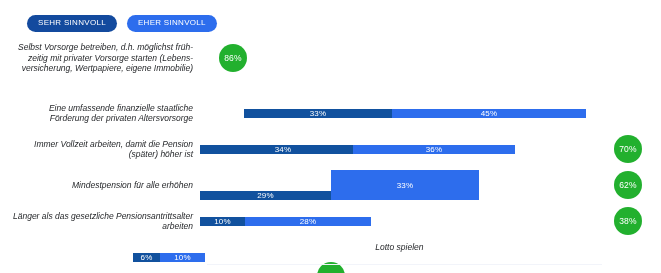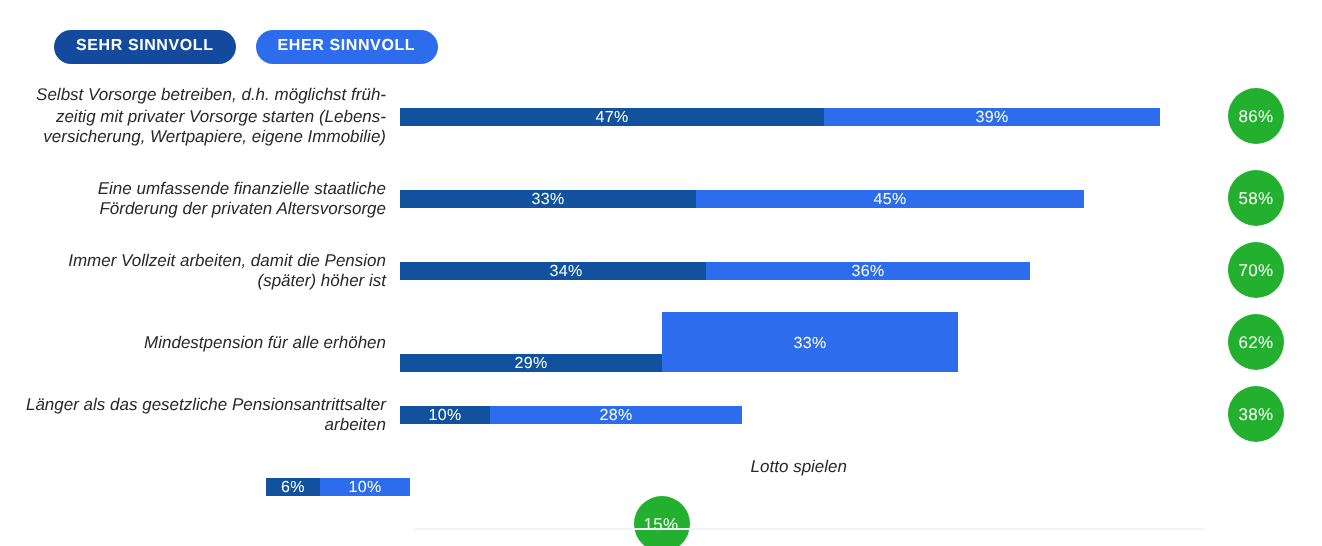--- a/index.html
+++ b/index.html
@@ -34,21 +34,21 @@
   }
   .legend-pill {
     display: inline-flex;
     align-items: center;
     justify-content: center;
     height: 17px;
     padding: 0 11px;
     border-radius: 9px;
     color: #ffffff;
     font-size: 8px;
-    font-weight: bold;
+    font-weight: normal;
     letter-spacing: 0.3px;
     white-space: nowrap;
     line-height: 1;
     user-select: none;
   }
   .legend-pill.dark  { background: #134a9e; }
   .legend-pill.light { background: #2d6ded; }
 
   
   .rows {
@@ -134,30 +134,26 @@
     <span class="legend-pill dark">SEHR SINNVOLL</span>
     <span class="legend-pill light">EHER SINNVOLL</span>
   </div>
 
   <div class="rows">
 
     <div class="row" style="height:36px;margin-top:4px;">
       <div class="row-label">Selbst Vorsorge betreiben, d.h. möglichst früh-
 zeitig mit privater Vorsorge starten (Lebens-
 versicherung, Wertpapiere, eigene Immobilie)</div>
-      <div class="row-bars">
-        <div class="seg dark" style="width:212px;">47%</div>
-        <div class="seg light" style="width:168px;">39%</div>
-      </div>
       <div class="row-badge-cell">
         <div class="badge">86%</div>
       </div>
     </div>
 
-    <div class="row" style="height:30px;margin-top:8px;">
+    <div class="row" style="height:30px;margin-top:22px;gap:44px;">
       <div class="row-label">Eine umfassende finanzielle staatliche
 Förderung der privaten Altersvorsorge</div>
       <div class="row-bars">
         <div class="seg dark" style="width:148px;">33%</div>
         <div class="seg light" style="width:194px;">45%</div>
       </div>
       <div class="row-badge-cell">
         <div class="badge">58%</div>
       </div>
     </div>

